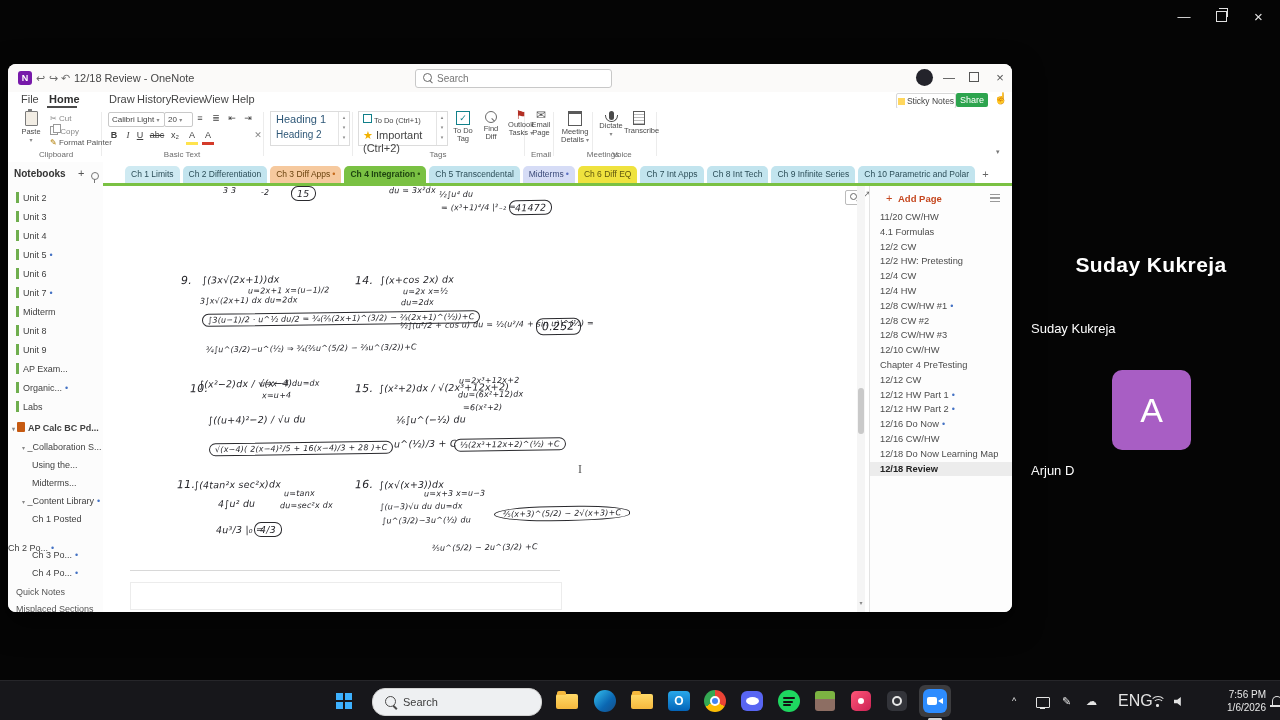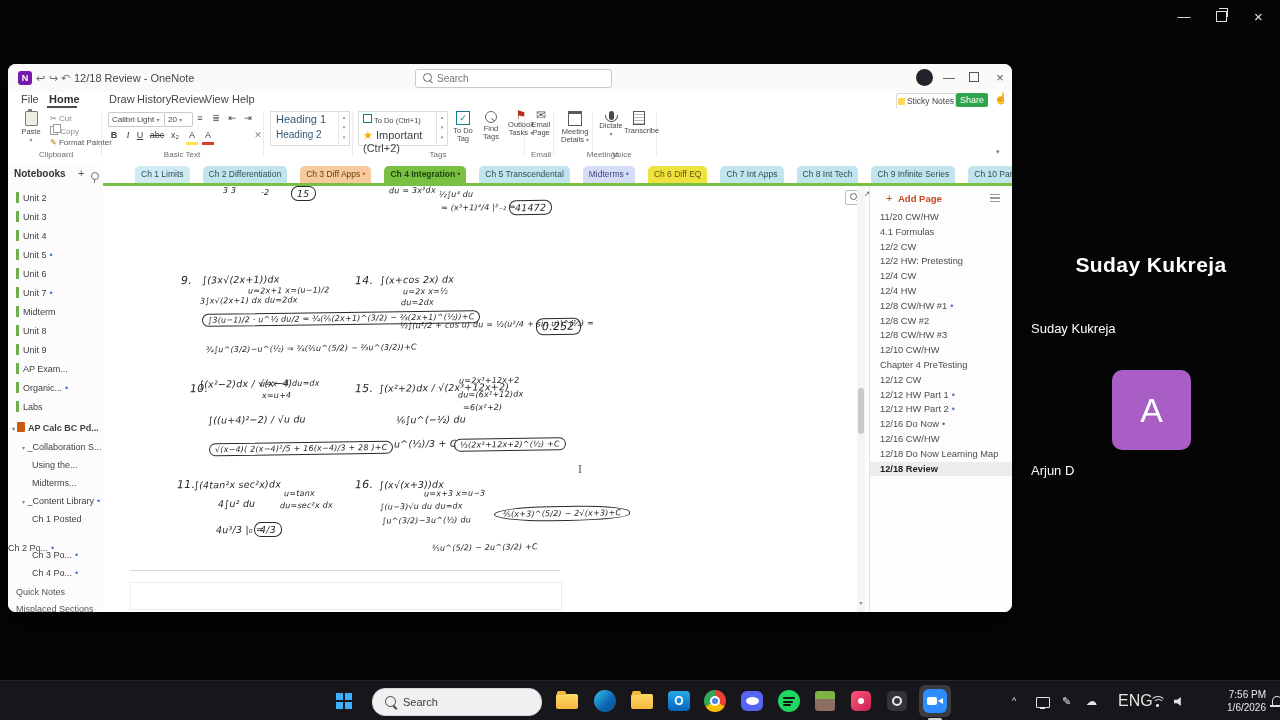--- a/index.html
+++ b/index.html
@@ -70,21 +70,21 @@
   .chip{display:inline-block;width:3px;height:11px;background:#6fae4e;margin:0 4px 0 8px;position:relative;top:2px;}
   .bookic{display:inline-block;width:8px;height:10px;background:#c65a11;border-radius:1px;margin:0 3px 0 2px;position:relative;top:1px;}
   .udot::after{content:"•";color:#4472c4;font-size:9px;margin-left:3px;}
   .sbchev{color:#888;font-size:6px;margin-left:4px;}
   .pinic{display:inline-block;width:6px;height:6px;border:1.2px solid #777;border-radius:50%;position:relative;}
   .pinic::after{content:"";position:absolute;left:2px;top:6px;width:1.2px;height:4px;background:#777;}
 
   .tabstrip{position:absolute;left:95px;top:98px;width:909px;height:24px;background:#fff;}
   .greenbar{position:absolute;left:0;top:21px;width:909px;height:3px;background:#7ac143;}
   .tabs{position:absolute;left:22px;top:4px;display:flex;gap:3px;}
-  .tab{height:17px;line-height:17px;padding:0 6px;border-radius:5px 5px 0 0;font-size:8.5px;white-space:nowrap;margin-left:10px;}
+  .tab{height:17px;line-height:17px;padding:0 6px;border-radius:5px 5px 0 0;font-size:8.5px;white-space:nowrap;}
   .c-cy{background:#c2e4ee;color:#2c4e58;}
   .c-cy2{background:#cfeaf2;color:#2c4e58;}
   .c-or{background:#f6c99e;color:#6b430f;}
   .c-gr{background:#7ac143;color:#1e4410;font-weight:bold;}
   .c-pu{background:#d6dcf6;color:#3c4a7a;text-align:right;}
   .c-ye{background:#efe23e;color:#5f570e;}
   .plus-tab{background:transparent;color:#666;font-size:11px;padding:0 4px;}
   .tdot::after{content:"•";font-size:9px;margin-left:2px;}
 
   .canvas{position:absolute;left:95px;top:122px;width:766px;height:426px;background:#fff;}
@@ -236,21 +236,21 @@
         <div style="position:absolute;left:5px;top:17px;font-size:10px;color:#2f5878;">Heading 2</div>
         <div class="grail">▴<br>▾<br>▾</div>
       </div>
 
       <div class="gallery" style="left:350px;width:88px;">
         <div style="position:absolute;left:4px;top:2px;font-size:7.5px;color:#444;"><i class="chkic" style="width:7px;height:7px;font-size:6px;line-height:7px;"></i> <span>To Do (Ctrl+1)</span></div>
         <div style="position:absolute;left:4px;top:17px;font-size:11px;color:#444;"><span style="color:#f2b200;">★</span> <span>Important (Ctrl+2)</span></div>
         <div class="grail">▴<br>▾<br>▾</div>
       </div>
       <div class="bigbtn" style="left:442px;width:26px;"><i class="ic chkic" style="width:12px;height:12px;font-size:9px;line-height:12px;">✓</i><span>To Do Tag</span></div>
-      <div class="bigbtn" style="left:470px;width:26px;"><i class="ic mag" style="width:10px;height:10px;"></i><span>Find Tags</span></div>
+      <div class="bigbtn" style="left:470px;width:26px;"><i class="ic mag" style="width:10px;height:10px;"></i><span>Find Diff</span></div>
       <div class="bigbtn" style="left:498px;width:30px;"><span class="ic flagic" style="font-size:12px;">⚑</span><span>Outlook Tasks</span> <span class="chev">▾</span></div>
       <div class="rlbl" style="left:390px;width:80px;">Tags</div>
 
       <div class="bigbtn" style="left:520px;width:26px;"><span class="ic" style="font-size:12px;color:#555;">✉</span><span>Email Page</span></div>
       <div class="rlbl" style="left:518px;width:30px;">Email</div>
 
       <div class="bigbtn" style="left:550px;width:34px;"><i class="ic calic"></i><span>Meeting Details</span> <span class="chev">▾</span></div>
       <div class="rlbl" style="left:576px;width:38px;">Meetings</div>
 
       <div class="bigbtn" style="left:590px;width:26px;"><i class="ic micic"></i><span>Dictate</span> <span class="chev">▾</span></div>

